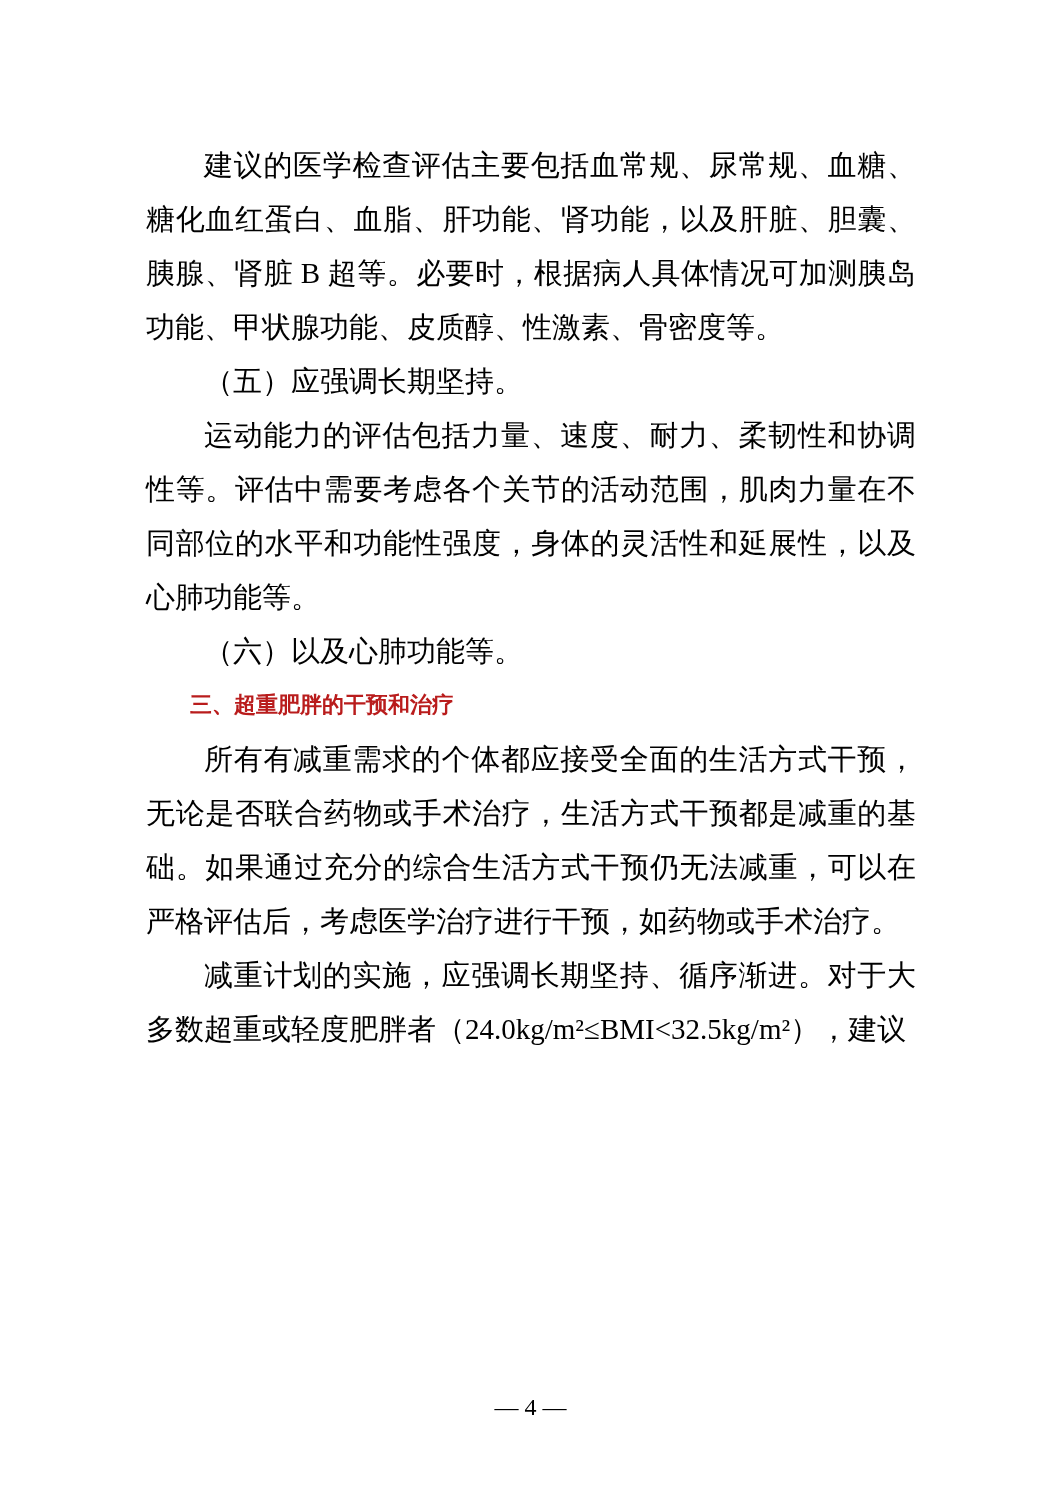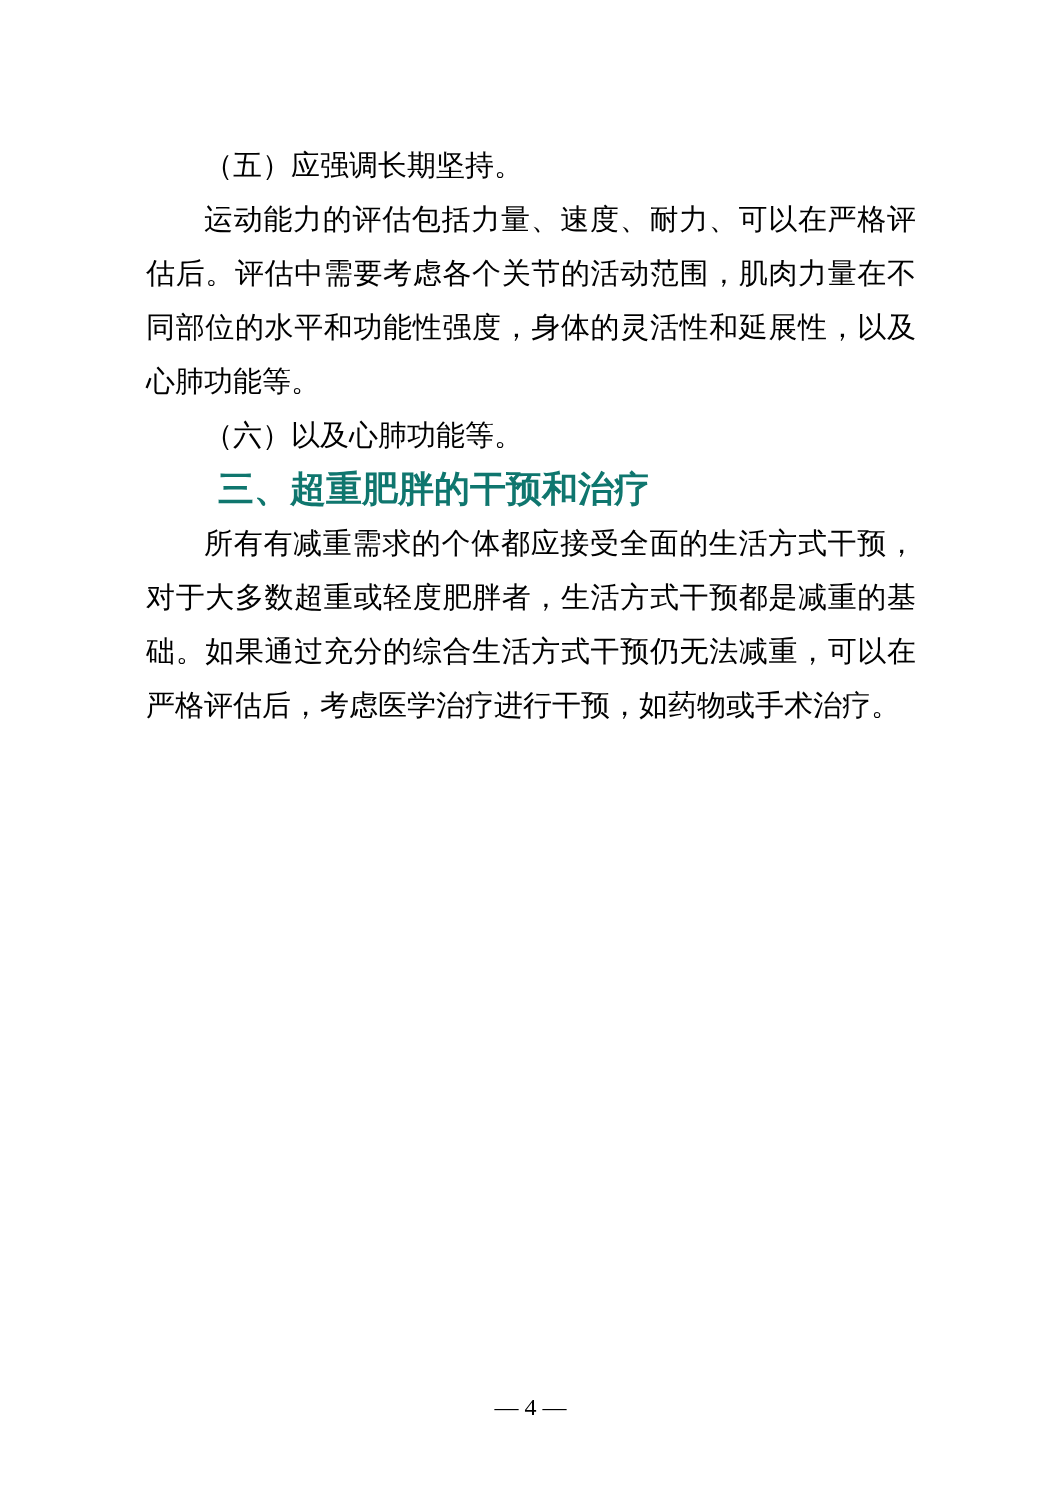--- a/index.html
+++ b/index.html
@@ -30,41 +30,43 @@
     text-justify: inter-character;
     text-indent: 2em;
     color: #000000;
     word-break: break-all;
   }
   .heading {
     margin: 0;
     padding: 0;
     font-family: Liberation Sans, sans-serif;
     font-weight: bold;
-    font-size: 36px;
+    font-size: 22px;
     line-height: 54px;
     text-indent: 2em;
-    color: #0f766e;
+    color: #b91c1c;
   }
   .footer {
     position: absolute;
     left: 0;
     top: 1392px;
     width: 1061px;
     text-align: center;
     font-family: "Liberation Serif", "DejaVu Serif", serif;
     font-size: 24px;
     line-height: 30px;
     color: #000000;
   }
 </style>
 </head>
 <body>
 
 <div class="page">
+  <p class="para">建议的医学检查评估主要包括血常规、尿常规、血糖、糖化血红蛋白、血脂、肝功能、肾功能，以及肝脏、胆囊、胰腺、肾脏 B 超等。必要时，根据病人具体情况可加测胰岛功能、甲状腺功能、皮质醇、性激素、骨密度等。</p>
   <p class="para">（五）应强调长期坚持。</p>
-  <p class="para">运动能力的评估包括力量、速度、耐力、可以在严格评估后。评估中需要考虑各个关节的活动范围，肌肉力量在不同部位的水平和功能性强度，身体的灵活性和延展性，以及心肺功能等。</p>
+  <p class="para">运动能力的评估包括力量、速度、耐力、柔韧性和协调性等。评估中需要考虑各个关节的活动范围，肌肉力量在不同部位的水平和功能性强度，身体的灵活性和延展性，以及心肺功能等。</p>
   <p class="para">（六）以及心肺功能等。</p>
   <h2 class="heading">三、超重肥胖的干预和治疗</h2>
-  <p class="para">所有有减重需求的个体都应接受全面的生活方式干预，对于大多数超重或轻度肥胖者，生活方式干预都是减重的基础。如果通过充分的综合生活方式干预仍无法减重，可以在严格评估后，考虑医学治疗进行干预，如药物或手术治疗。</p>
+  <p class="para">所有有减重需求的个体都应接受全面的生活方式干预，无论是否联合药物或手术治疗，生活方式干预都是减重的基础。如果通过充分的综合生活方式干预仍无法减重，可以在严格评估后，考虑医学治疗进行干预，如药物或手术治疗。</p>
+  <p class="para">减重计划的实施，应强调长期坚持、循序渐进。对于大多数超重或轻度肥胖者（24.0kg/m²≤BMI&lt;32.5kg/m²），建议</p>
 </div>
 
 <div class="footer">— 4 —</div>
 
 </body></html>

